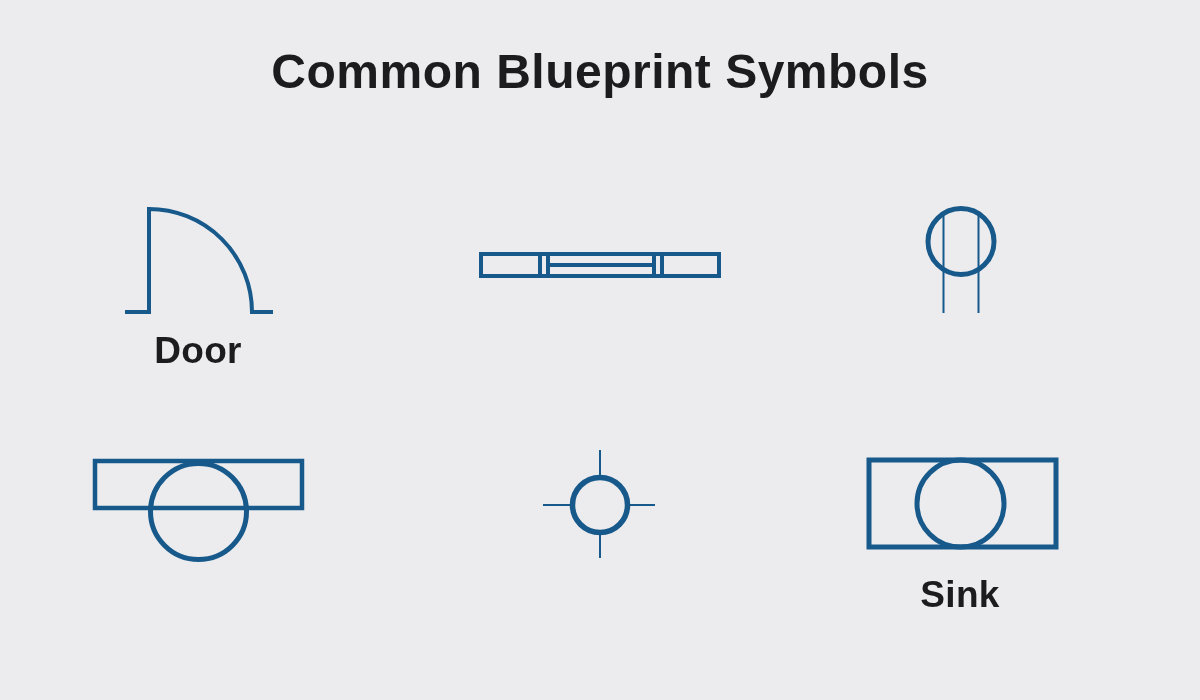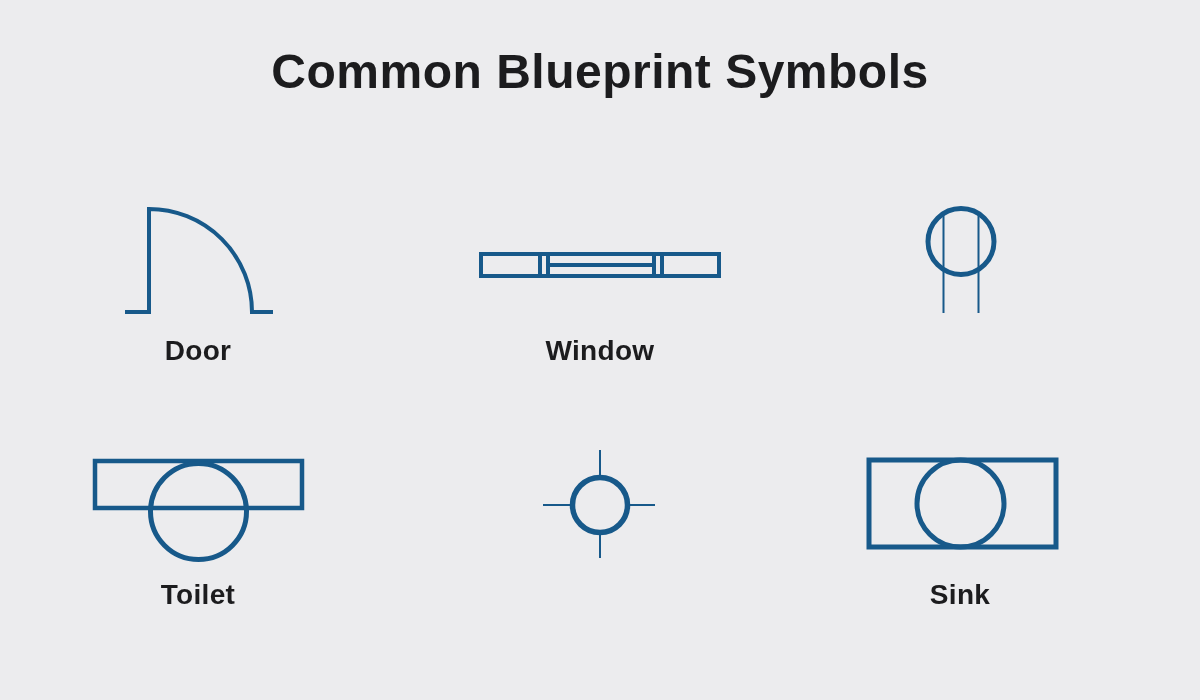--- a/index.html
+++ b/index.html
@@ -39,21 +39,21 @@
   .symbol-layer circle,
   .symbol-layer line {
     fill: none;
     stroke: var(--accent);
   }
   .label {
     position: absolute;
     height: 40px;
     line-height: 40px;
     text-align: center;
-    font-size: 28px;
+    font-size: 37px;
     font-weight: bold;
     letter-spacing: 0.3px;
     color: var(--text);
   }
   .label.r1 { top: 331px; }
   .label.r2 { top: 575px; }
   .label.c-door   { left:  98px; width: 200px; }
   .label.c-window { left: 500px; width: 200px; }
   .label.c-outlet { left: 862px; width: 202px; }
   .label.c-toilet { left:  98px; width: 200px; }
@@ -101,17 +101,15 @@
       <line x1="629.5" y1="505" x2="655" y2="505" stroke-width="2"></line>
     </g>
 
     <g>
       <rect x="869" y="460" width="187" height="87" stroke-width="5"></rect>
       <circle cx="960.5" cy="503.5" r="43.5" stroke-width="5"></circle>
     </g>
   </svg>
 
   <div class="label r1 c-door">Door</div>
-  <div class="label r1 c-window">Window</div>
-  <div class="label r2 c-toilet">Toilet</div>
   <div class="label r2 c-sink">Sink</div>
 
 </div>
 
 </body></html>

